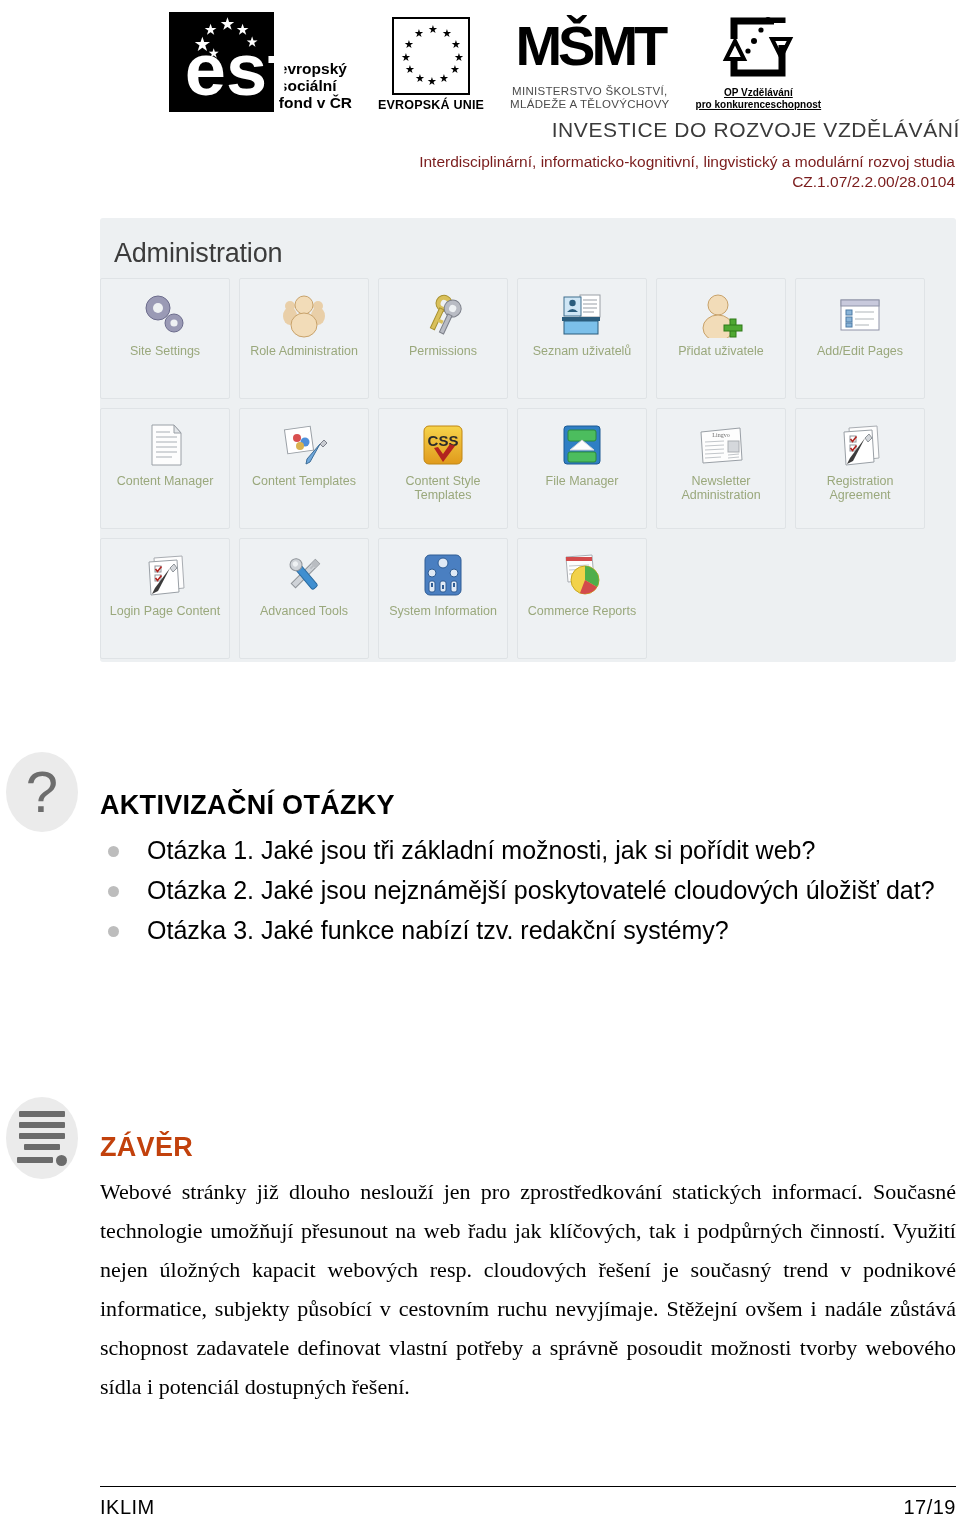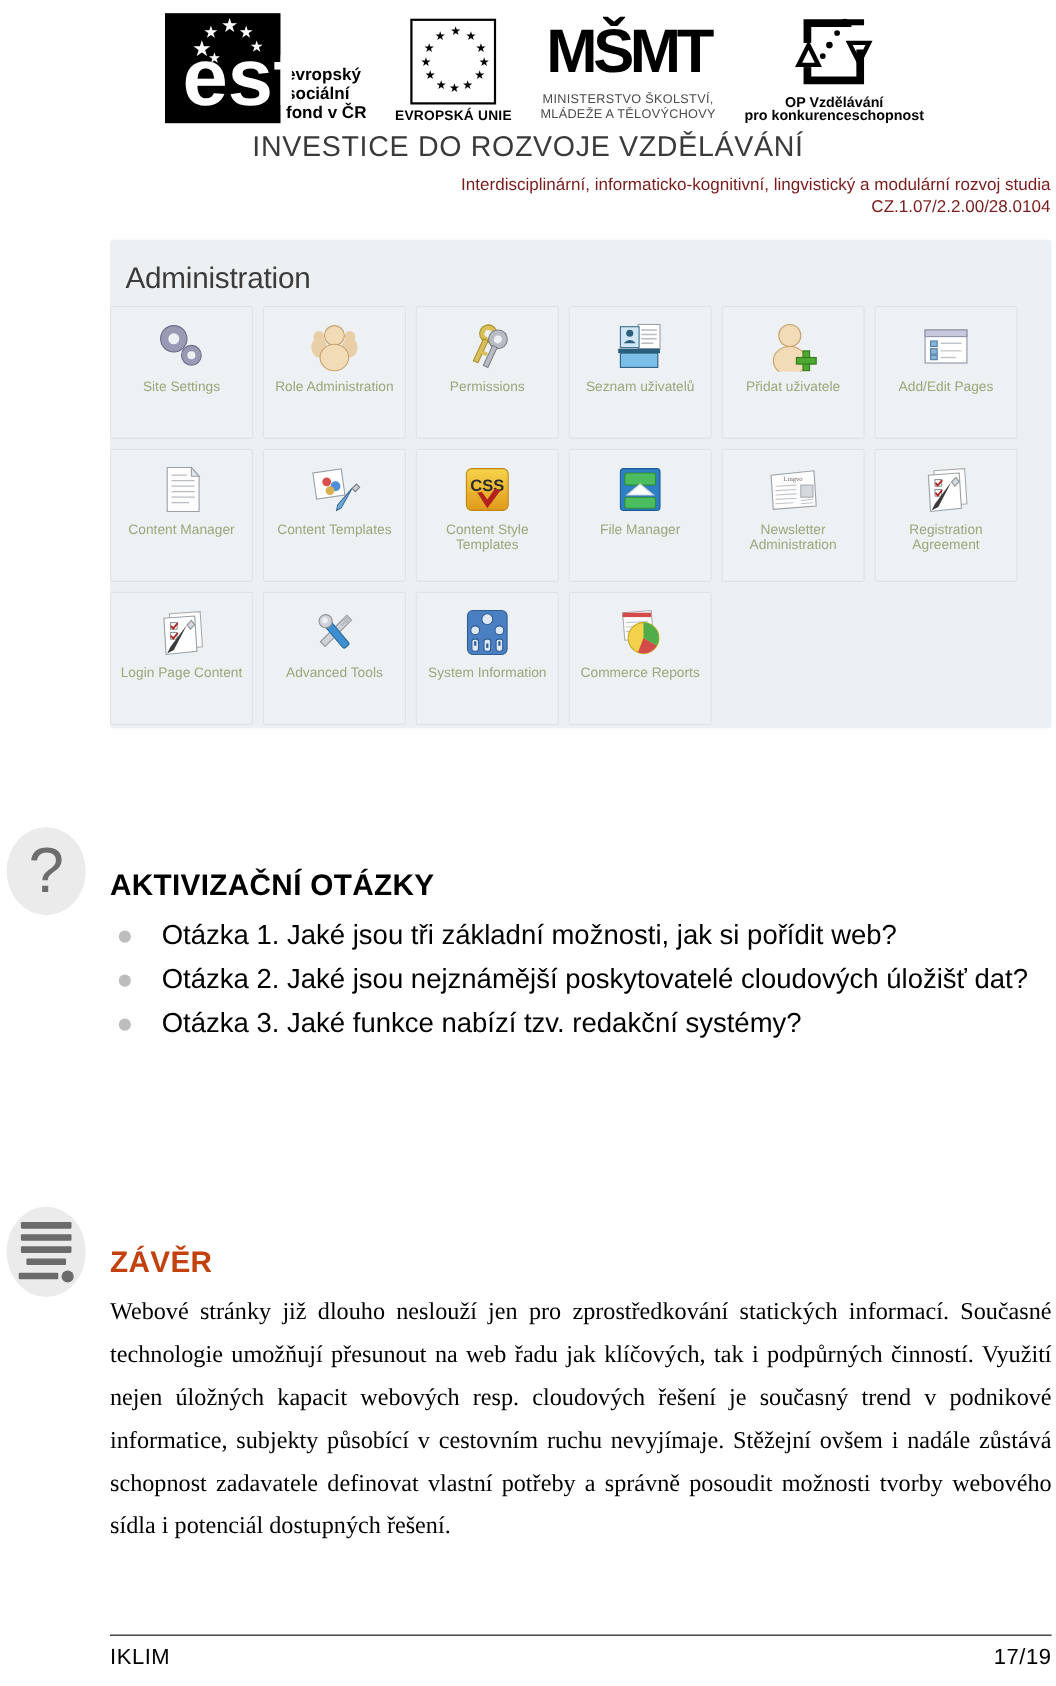--- a/index.html
+++ b/index.html
@@ -84,25 +84,25 @@
     justify-content:center;
   }
   .msmt-caption {
     font-size: 11.5px; line-height: 13px; letter-spacing: .3px;
     white-space: nowrap; color: #4b4b4b;
   }
 
   
   .op-logo { text-align: center; padding-bottom: 1px; }
   .op-mark { width: 76px; height: 74px; margin: 0 auto; position: relative; }
-  .op-caption { font-size: 13px; font-weight: bold; line-height: 12px; white-space: nowrap; }
+  .op-caption { font-size: 10px; font-weight: bold; line-height: 12px; white-space: nowrap; text-decoration: underline; }
 
   .investice {
-    text-align: center;
-    font-size: 26px;
+    text-align: right;
+    font-size: 21px;
     letter-spacing: .6px;
     color: #3a3a3a;
     margin-top: 6px;
     font-weight: 400;
   }
 
   .project-line {
     text-align: right;
     padding-right: 5px;
     margin-top: 10px;

